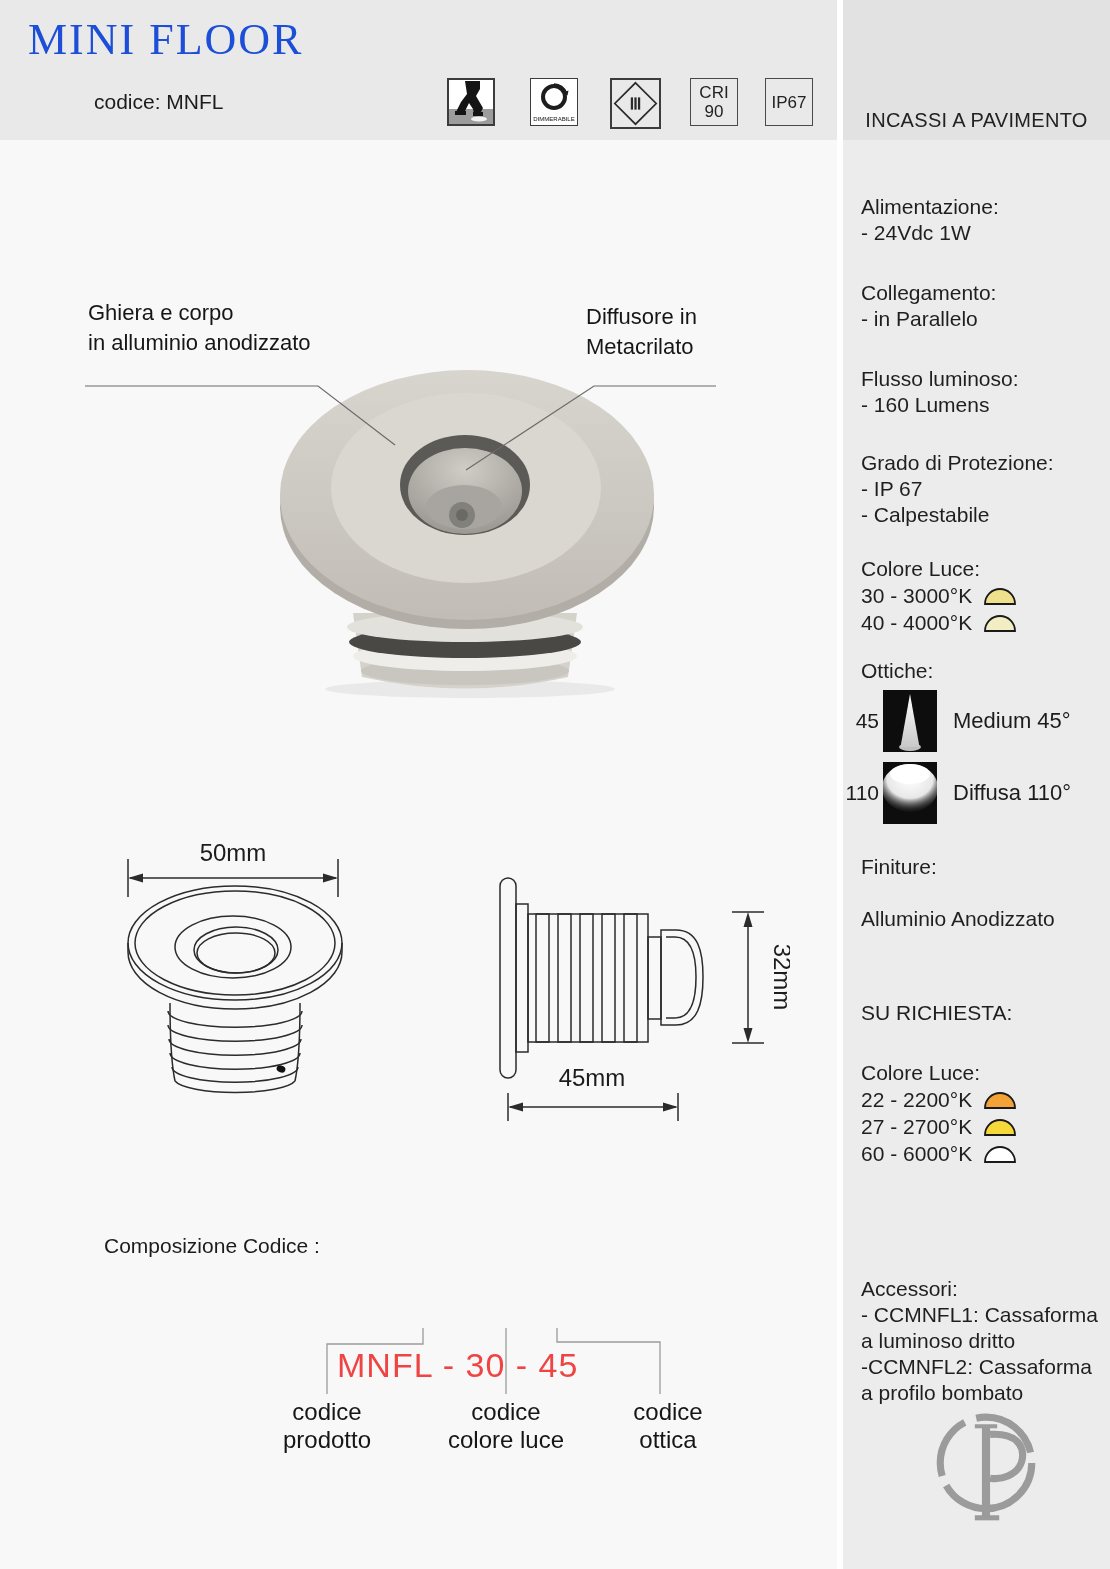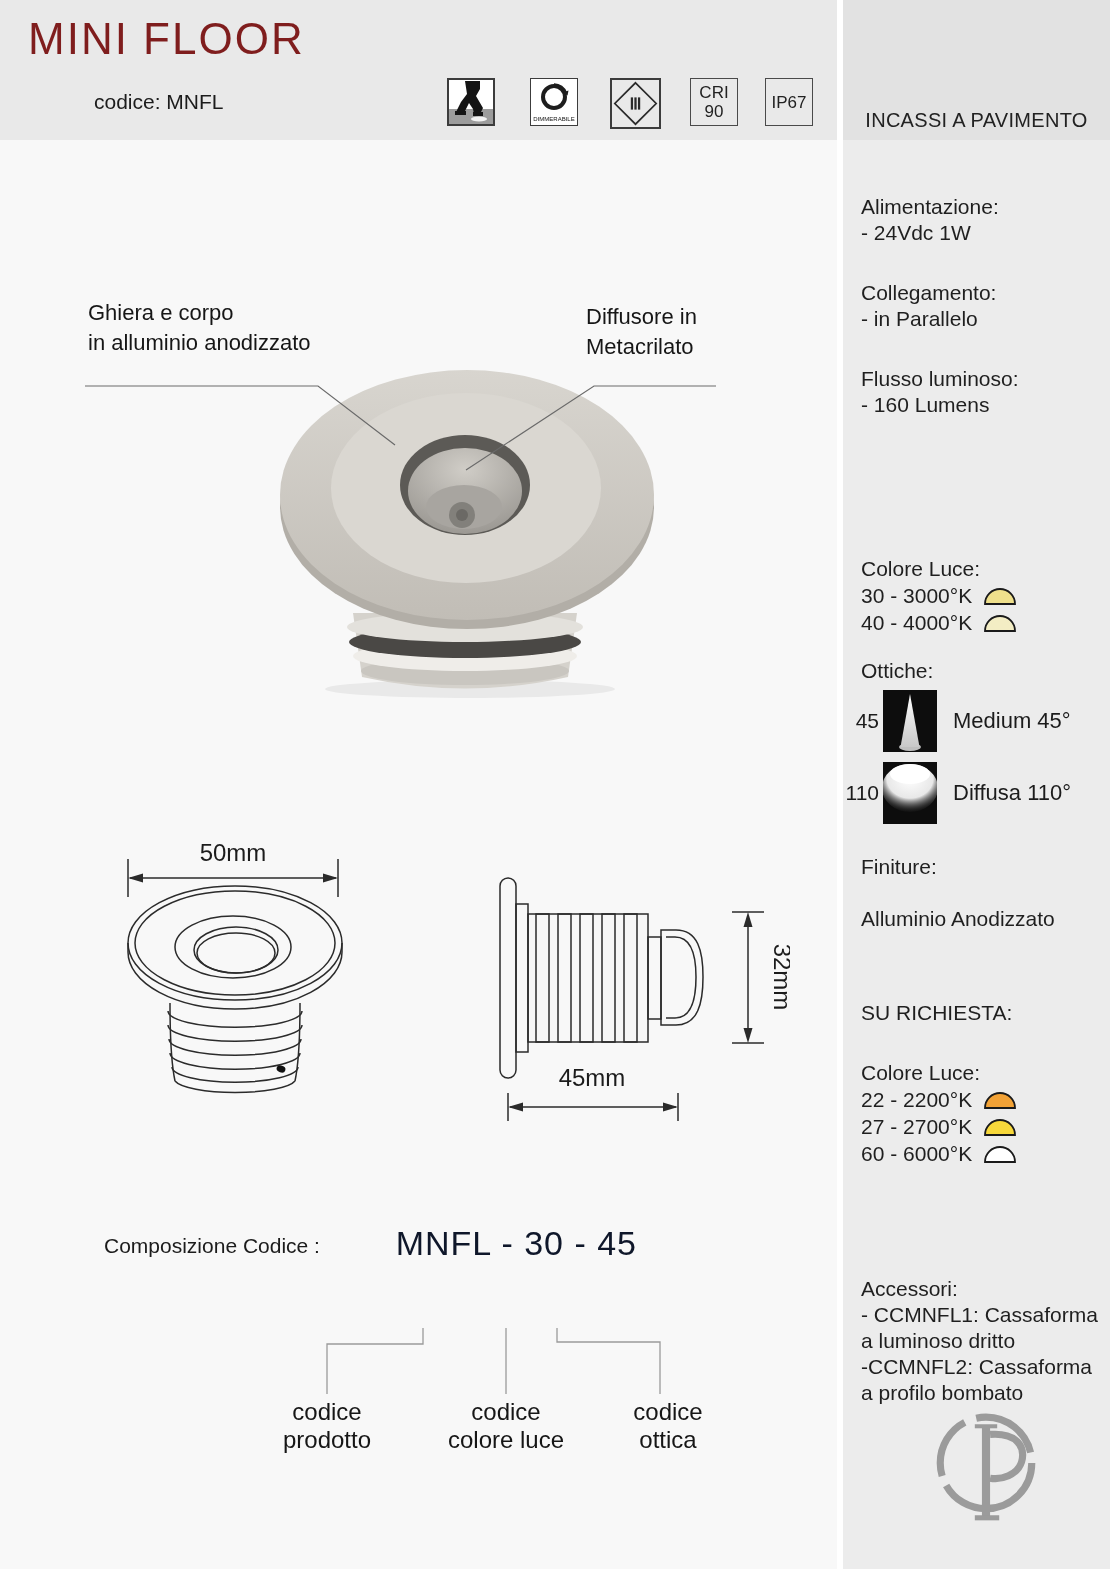--- a/index.html
+++ b/index.html
@@ -1,22 +1,22 @@
 <!DOCTYPE html>
 <html><head>
 <meta charset="utf-8">
 <style>
   html,body{margin:0;padding:0;}
   body{width:1110px;height:1569px;position:relative;background:#f8f8f8;
        font-family:"Liberation Sans",sans-serif;color:#1c1c1c;overflow:hidden;}
   .abs{position:absolute;}
   
   .header-band{left:0;top:0;width:1110px;height:140px;background:#e9e9e9;}
-  .page-title{left:28px;top:14px;font-family:Liberation Sans, sans-serif;font-size:44px;
-              letter-spacing:2px;color:#7f1d1d;}
+  .page-title{left:28px;top:14px;font-family:Liberation Serif, serif;font-size:44px;
+              letter-spacing:2px;color:#1d4ed8;}
   .code-line{left:94px;top:90px;font-size:21px;}
   
   .badge{top:78px;width:48px;height:48px;border:2px solid #3c3c3c;box-sizing:border-box;
          display:flex;align-items:center;justify-content:center;flex-direction:column;}
   .badge-txt{font-size:17px;line-height:19px;text-align:center;color:#222;}
   
   .divider{left:837px;top:0;width:6px;height:1569px;background:#ffffff;}
   .sidebar{left:843px;top:0;width:267px;height:1569px;background:#ececec;}
   .sidebar-header{position:absolute;left:0;top:0;width:267px;height:140px;background:#e2e2e2;
                   display:flex;align-items:flex-end;justify-content:center;padding-bottom:8px;box-sizing:border-box;}
@@ -24,21 +24,21 @@
   .side-sec{position:absolute;left:18px;width:244px;font-size:21px;line-height:26px;color:#1f1f1f;}
   .swatch-row{display:flex;align-items:center;height:27px;}
   .swatch-row .txt{width:122px;}
   .optic-row{position:absolute;left:0;width:250px;display:flex;align-items:center;}
   .optic-num{width:36px;text-align:right;font-size:21px;margin-right:4px;}
   .optic-label{font-size:22px;margin-left:16px;}
   
   .ann-label{font-size:22px;line-height:30px;color:#161616;}
   
   .comp-heading{left:104px;top:1234px;font-size:21px;}
-  .comp-code{left:337px;top:1224px;width:300px;text-align:right;font-size:34px;letter-spacing:1px;color:#0f172a;}
+  .comp-code{left:337px;top:1346px;width:300px;text-align:left;font-size:34px;letter-spacing:1px;color:#ef4444;}
   .code-label{top:1398px;font-size:24px;line-height:28px;text-align:center;color:#161616;}
   svg text{font-family:"Liberation Sans",sans-serif;}
 </style>
 </head>
 <body>
 
 <div class="abs header-band"></div>
 <div class="abs page-title">MINI FLOOR</div>
 <div class="abs code-line">codice: MNFL</div>
 
@@ -95,20 +95,25 @@
   <div class="side-sec" style="top:280px;">
     <div>Collegamento:</div>
     <div>- in Parallelo</div>
   </div>
 
   <div class="side-sec" style="top:366px;">
     <div>Flusso luminoso:</div>
     <div>- 160 Lumens</div>
   </div>
 
+  <div class="side-sec" style="top:450px;">
+    <div>Grado di Protezione:</div>
+    <div>- IP 67</div>
+    <div>- Calpestabile</div>
+  </div>
 
   <div class="side-sec" style="top:556px;">
     <div>Colore Luce:</div>
     <div class="swatch-row">
       <span class="txt">30 - 3000°K</span>
       <svg width="34" height="21" viewBox="0 0 34 21">
         <path d="M2,19 A15,15 0 0 1 32,19 Z" stroke="#1a1a1a" stroke-width="1.8" fill="#efe08c"></path>
       </svg>
     </div>
     <div class="swatch-row">

